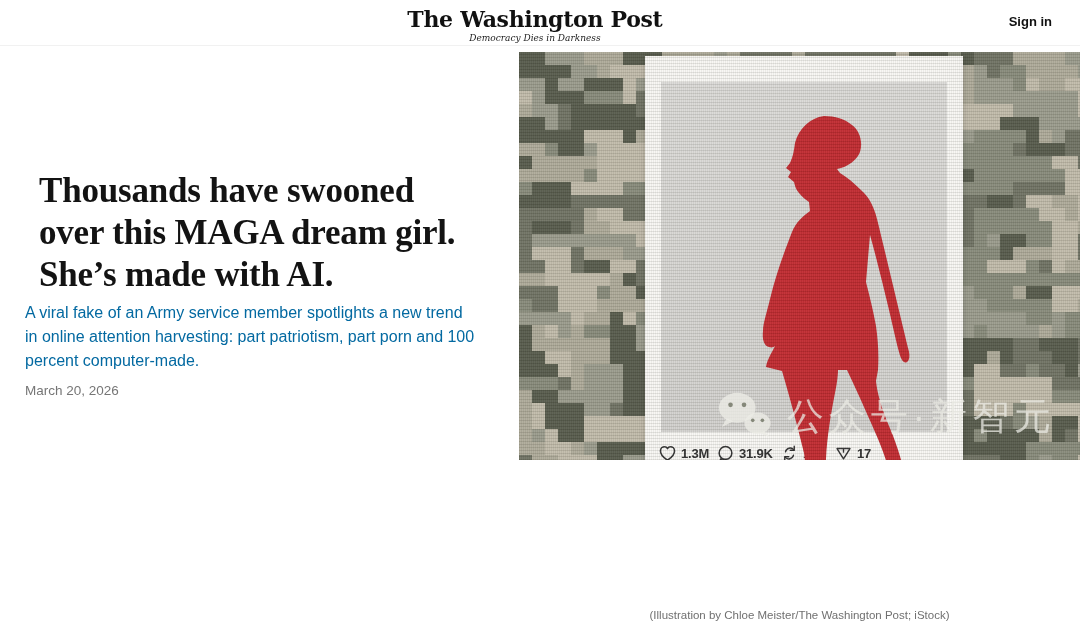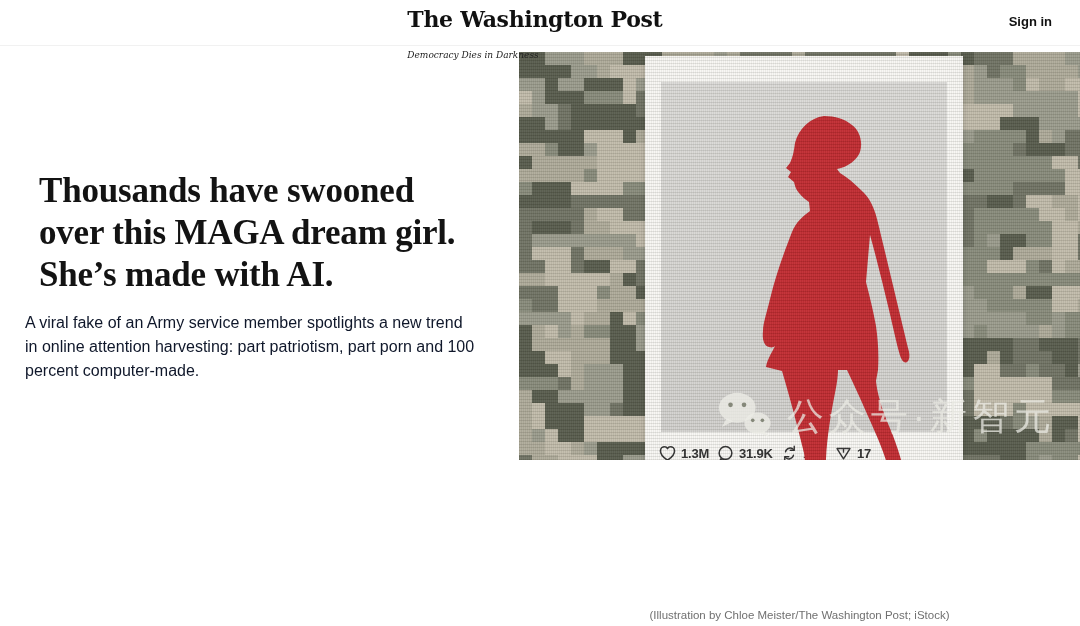--- a/index.html
+++ b/index.html
@@ -4,34 +4,34 @@
 <style>
   * { margin:0; padding:0; box-sizing:border-box; }
   body { background:#ffffff; }
   .page { position:relative; width:1080px; height:626px; background:#fff;
           font-family:"Liberation Sans", sans-serif; overflow:hidden; }
 
   
   .site-header { position:absolute; top:0; left:0; right:0; height:46px;
                  background:#fff; border-bottom:1px solid #f1f1f1; z-index:10; }
   .masthead { position:absolute; left:50%; top:6px; transform:translateX(-52%);
-              text-align:left; cursor:pointer; }
+              text-align:center; cursor:pointer; }
   .logo { font-family:"DejaVu Serif", serif; font-weight:700; font-size:22px;
           color:#111; letter-spacing:-0.3px; white-space:nowrap; }
   .tagline { font-family:"DejaVu Serif", serif; font-style:italic; font-size:9px;
-             color:#222; margin-top:18px; }
+             color:#222; margin-top:1px; }
   .signin { position:absolute; right:28px; top:14px; background:none; border:none;
             font-family:"Liberation Sans", sans-serif; font-weight:700; font-size:13px;
             color:#111; cursor:pointer; }
 
   
   .article-text { position:absolute; left:25px; top:170px; width:452px; }
   .headline { font-family:"Liberation Serif", serif; font-weight:700; font-size:35px;
               line-height:1.2; color:#131313; letter-spacing:-0.2px;margin-left:14px; }
-  .subhead { margin-top:15px; font-size:16px; line-height:1.5; color:#0f172a; width:450px; }
+  .subhead { margin-top:5px; font-size:16px; line-height:1.5; color:#0369a1; width:450px; }
   .pubdate { margin-top:10px; font-size:13.5px; color:#767676; }
 
   
   .illustration { position:absolute; left:519px; top:52px; width:561px; height:408px;
                   overflow:hidden; background:#8a8c7d; }
   .camo { position:absolute; left:0; top:0; z-index:1; }
   .polaroid { position:absolute; left:126px; top:4px; width:318px; height:441px;
               background:#f8f7f4; z-index:2; box-shadow:0 2px 6px rgba(0,0,0,0.18); }
   .photo { position:absolute; left:16px; top:26px; right:16px; height:350px;
            background:linear-gradient(180deg,#dbdad7 0%, #d6d5d2 60%, #d2d1ce 100%); }
@@ -69,20 +69,21 @@
     <div class="masthead">
       <div class="logo">The Washington Post</div>
       <div class="tagline">Democracy Dies in Darkness</div>
     </div>
     <button class="signin">Sign in</button>
   </header>
 
   <section class="article-text">
     <h1 class="headline">Thousands have swooned over this MAGA dream girl. She’s made with AI.</h1>
     <p class="subhead">A viral fake of an Army service member spotlights a new trend in online attention harvesting: part patriotism, part porn and 100 percent computer-made.</p>
+    <div class="pubdate">March 20, 2026</div>
   </section>
 
   <figure class="illustration">
     <svg id="camo" class="camo" width="572" height="559">
         <rect x="0" y="0" width="13" height="13" fill="#565a4b"></rect>
         <rect x="13" y="0" width="13" height="13" fill="#565a4b"></rect>
         <rect x="26" y="0" width="13" height="13" fill="#9a9b8c"></rect>
         <rect x="39" y="0" width="13" height="13" fill="#9a9b8c"></rect>
         <rect x="52" y="0" width="13" height="13" fill="#9a9b8c"></rect>
         <rect x="65" y="0" width="13" height="13" fill="#aeaa99"></rect>

